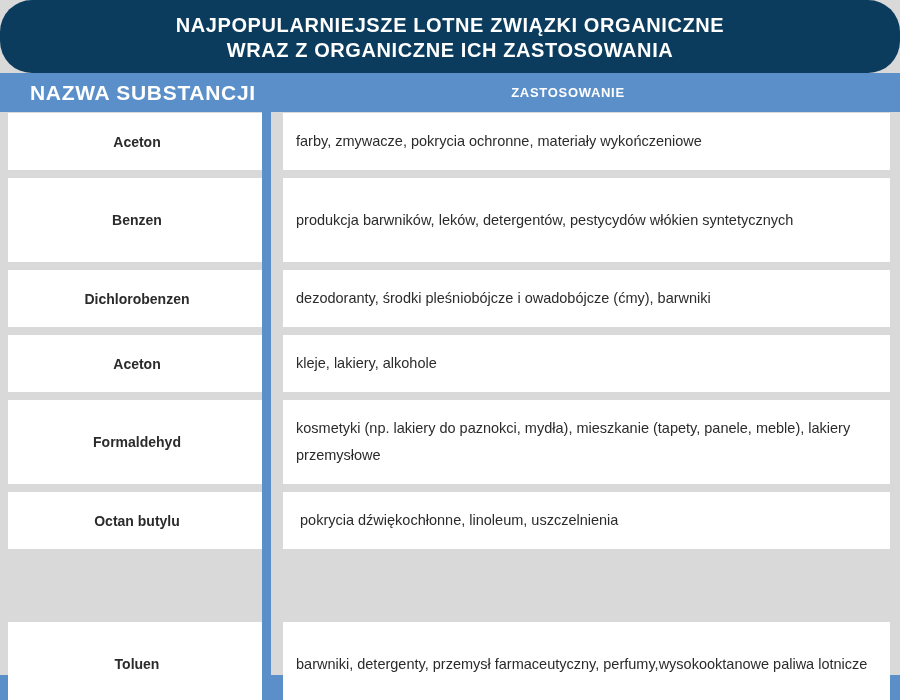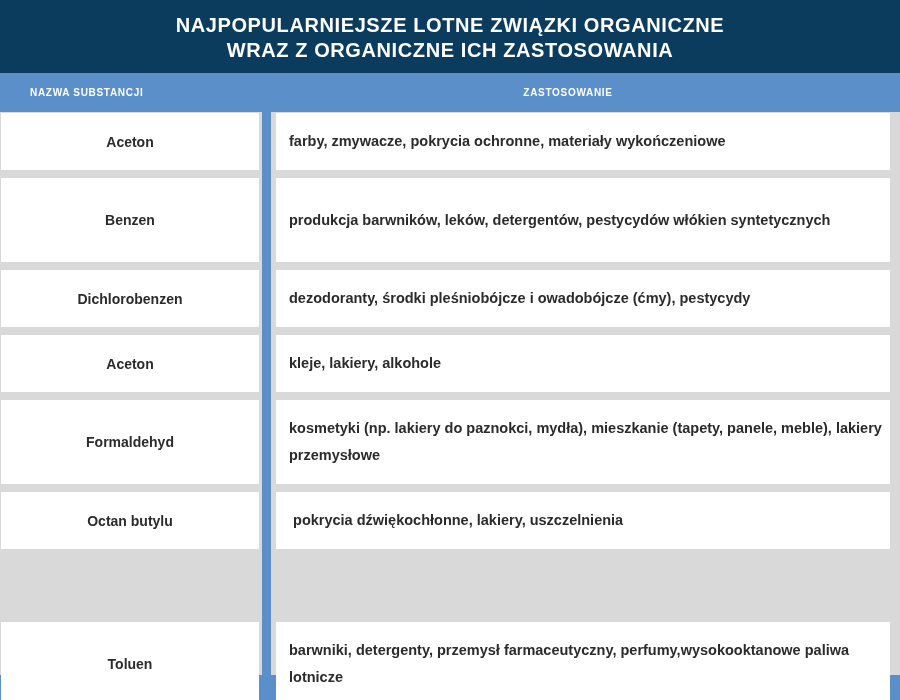--- a/index.html
+++ b/index.html
@@ -27,20 +27,21 @@
   
   .title-band {
     height: 73px;
     background: #0b3c5d;
     display: flex;
     flex-direction: column;
     align-items: center;
     justify-content: center;
     padding-top: 2px;
     box-sizing: border-box;
+    border-radius: 32px;
   }
   .title-line {
     color: #ffffff;
     font-size: 20px;
     font-weight: bold;
     letter-spacing: 0.6px;
     line-height: 25px;
     text-align: center;
     white-space: nowrap;
   }
@@ -51,32 +52,32 @@
     background: #5b8fc9;
     display: flex;
     align-items: center;
     box-sizing: border-box;
   }
   .header-name {
     width: 266px;
     box-sizing: border-box;
     padding-left: 30px;
     color: #ffffff;
-    font-size: 10px;
+    font-size: 21px;
     font-weight: bold;
     letter-spacing: 0.7px;
     white-space: nowrap;
   }
   .header-use {
     flex: 1;
     box-sizing: border-box;
     padding-right: 30px;
     text-align: center;
     color: #ffffff;
-    font-size: 10px;
+    font-size: 13px;
     font-weight: bold;
     letter-spacing: 0.7px;
     white-space: nowrap;
   }
 
   
   .table-body {
     position: relative;
     background: #d9d9d9;
     padding-top: 1px;
@@ -97,21 +98,21 @@
     margin-bottom: 8px;
     position: relative;
     z-index: 1;
   }
   .row:last-child {
     margin-bottom: 0;
   }
 
   .cell-name {
     width: 258px;
-    margin-left: 1px;
+    margin-left: 8px;
     box-sizing: border-box;
     background: #ffffff;
     display: flex;
     align-items: center;
     justify-content: center;
     padding: 16px 10px;
     color: #2b2b2b;
     font-size: 14px;
     font-weight: bold;
     text-align: center;
@@ -121,21 +122,21 @@
     flex: 1;
     margin-left: 17px;
     margin-right: 10px;
     box-sizing: border-box;
     background: #ffffff;
     display: flex;
     align-items: center;
     padding: 0 8px 0 13px;
     color: #2b2b2b;
     font-size: 14.5px;
-    font-weight: bold;
+    font-weight: normal;
     line-height: 27px;
     white-space: pre-wrap;
   }
 
   .row.h1 { height: 57px; }
   .row.h2 { height: 84px; }
 
   
   .footer-band {
     position: absolute;
@@ -179,36 +180,36 @@
       <div class="cell-use">farby, zmywacze, pokrycia ochronne, materiały wykończeniowe</div>
     </div>
 
     <div class="row h2">
       <div class="cell-name">Benzen</div>
       <div class="cell-use">produkcja barwników, leków, detergentów, pestycydów włókien syntetycznych</div>
     </div>
 
     <div class="row h1">
       <div class="cell-name">Dichlorobenzen</div>
-      <div class="cell-use">dezodoranty, środki pleśniobójcze i owadobójcze (ćmy), pestycydy</div>
+      <div class="cell-use">dezodoranty, środki pleśniobójcze i owadobójcze (ćmy), barwniki</div>
     </div>
 
     <div class="row h1">
       <div class="cell-name">Aceton</div>
       <div class="cell-use">kleje, lakiery, alkohole</div>
     </div>
 
     <div class="row h2">
       <div class="cell-name">Formaldehyd</div>
       <div class="cell-use">kosmetyki (np. lakiery do paznokci, mydła), mieszkanie (tapety, panele, meble), lakiery przemysłowe</div>
     </div>
 
     <div class="row h1">
       <div class="cell-name">Octan butylu</div>
-      <div class="cell-use"> pokrycia dźwiękochłonne, lakiery, uszczelnienia</div>
+      <div class="cell-use"> pokrycia dźwiękochłonne, linoleum, uszczelnienia</div>
     </div>
 
     <div class="row h1">
     </div>
 
     <div class="row h2">
       <div class="cell-name">Toluen</div>
       <div class="cell-use">barwniki, detergenty, przemysł farmaceutyczny, perfumy,wysokooktanowe paliwa lotnicze</div>
     </div>
 

